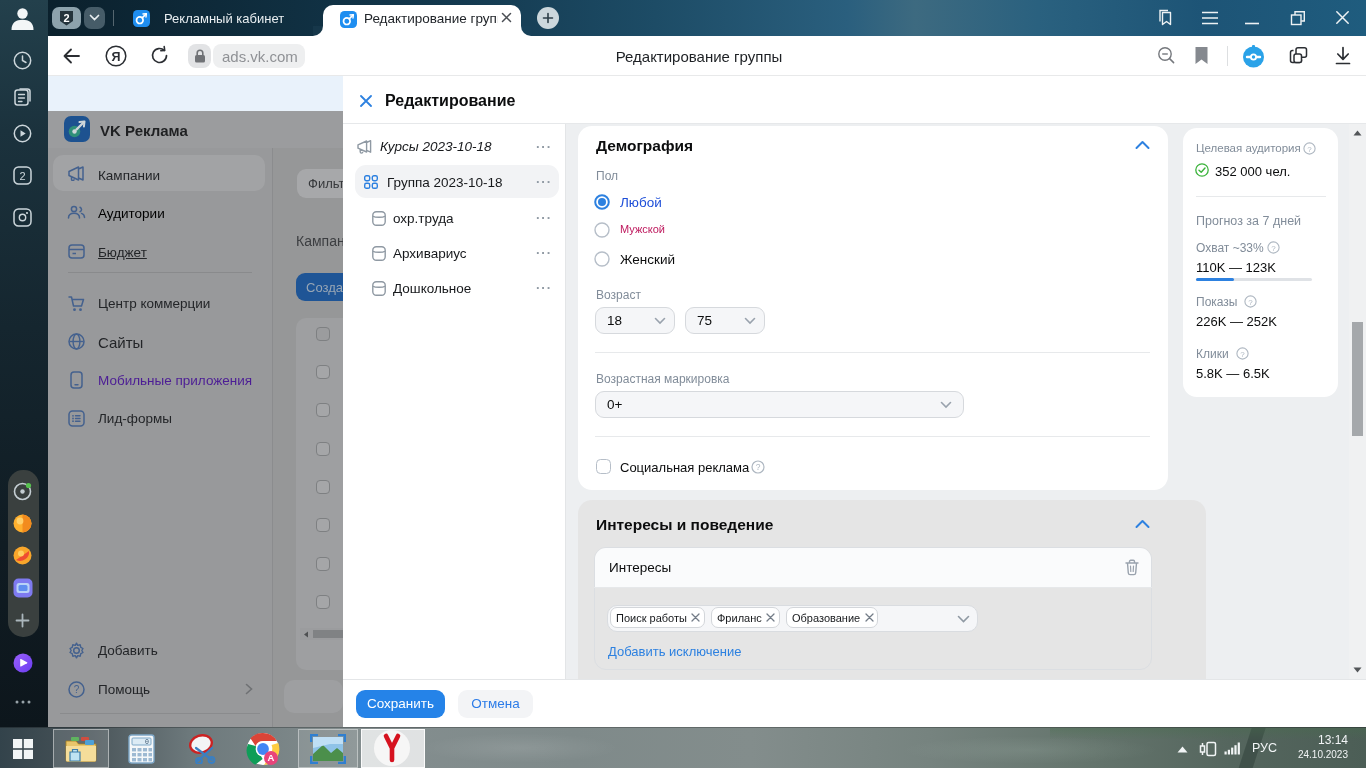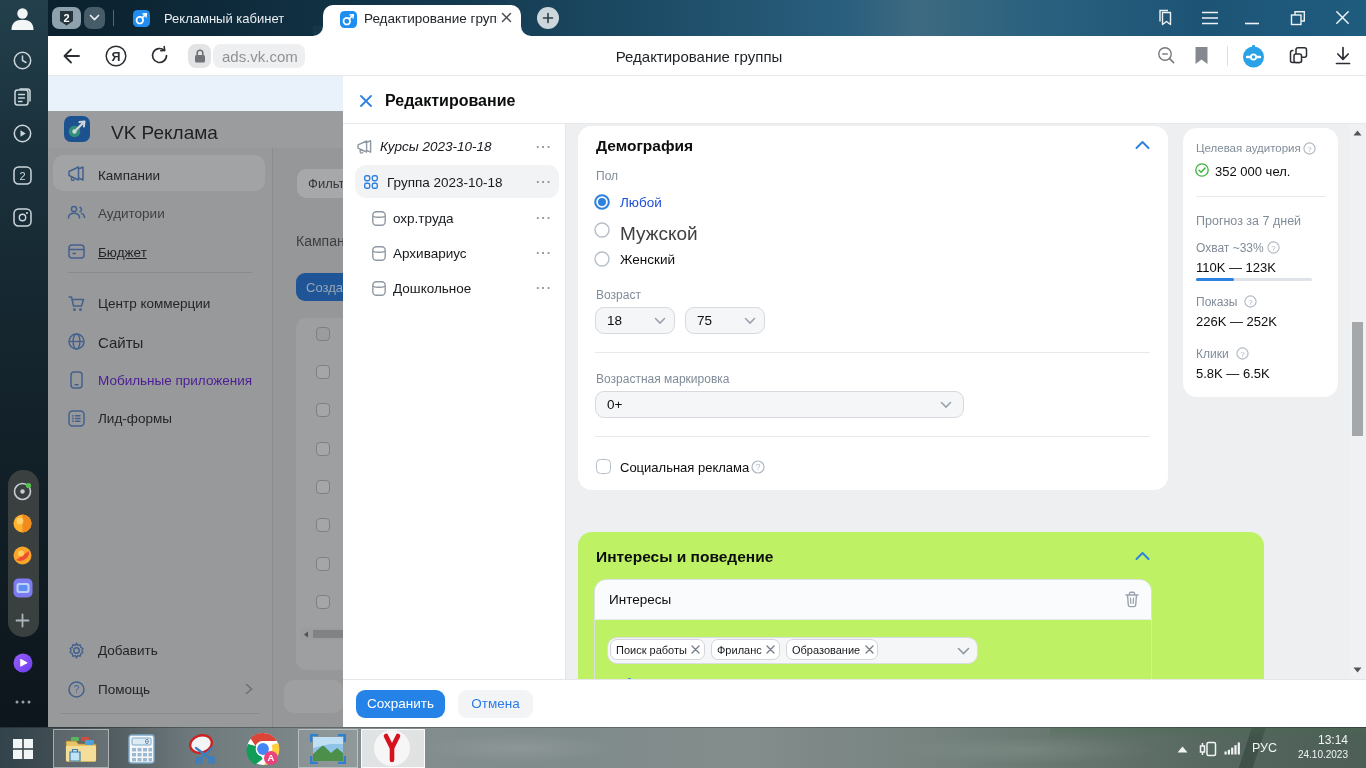--- a/index.html
+++ b/index.html
@@ -212,37 +212,37 @@
     <div class="abs" style="left:0;top:0;width:1318px;height:35px;background:#e9f2fb;"></div>
 
     <div class="abs" style="left:0;top:35px;width:1318px;height:37px;background:#9b9c9e;"></div>
     <svg class="abs" style="left:16px;top:40px;" width="26" height="26" viewBox="0 0 26 26">
       <rect x="0" y="0" width="26" height="26" rx="7" fill="#1d5290"></rect>
       <circle cx="10.5" cy="15.5" r="5.8" fill="#2f8f79"></circle>
       <circle cx="10.5" cy="15.5" r="2.2" fill="#cfd6da"></circle>
       <path d="M12.5 13.5 L20 6" stroke="#cfd6da" stroke-width="2.4" fill="none" stroke-linecap="round"></path>
       <path d="M20.5 5.5 l-5 0.55 M20.5 5.5 l-0.55 5" stroke="#cfd6da" stroke-width="2" fill="none" stroke-linecap="round"></path>
     </svg>
-    <div class="abs" style="left:63px;top:46px;font-size:19px;font-weight:normal;color:#1f2022;">VK Реклама</div>
+    <div class="abs" style="left:52px;top:46px;font-size:15px;font-weight:bold;color:#1f2022;">VK Реклама</div>
 
     <div class="abs" style="left:0;top:72px;width:224px;height:579px;background:#98999b;"></div>
     <div class="abs" style="left:224px;top:72px;width:1px;height:579px;background:#8b8c8e;"></div>
 
     <div class="abs" style="left:5px;top:79px;width:212px;height:36px;border-radius:10px;background:#a2a3a5;"></div>
 
     <svg class="abs" style="left:20px;top:90px;" width="17" height="15" viewBox="0 0 17 15">
       <path d="M1 5.5 l9.5-4.5 v13 L1 9.5 Z M10.5 3 l4.5-2 v13 l-4.5-2 M3.5 10 v3.2 a1.3 1.3 0 0 0 2.6 0" fill="none" stroke="#44618e" stroke-width="1.5" stroke-linejoin="round"></path>
     </svg>
     <div class="abs" style="left:50px;top:92px;font-size:13.5px;color:#232528;">Кампании</div>
     <svg class="abs" style="left:19px;top:129px;" width="19" height="14" viewBox="0 0 19 14">
       <circle cx="7" cy="4" r="2.6" fill="none" stroke="#44618e" stroke-width="1.5"></circle>
       <path d="M1.5 13 c0-3.2 2.4-4.8 5.5-4.8 s5.5 1.6 5.5 4.8" fill="none" stroke="#44618e" stroke-width="1.5" stroke-linecap="round"></path>
       <path d="M13 2.2 a2.5 2.5 0 0 1 0 4.6 M14.5 8.4 c2 .6 3 2 3 4.2" fill="none" stroke="#44618e" stroke-width="1.5" stroke-linecap="round"></path>
     </svg>
-    <div class="abs" style="left:50px;top:130px;font-size:13.5px;color:#404040;text-align:right;">Аудитории</div>
+    <div class="abs" style="left:50px;top:130px;font-size:13.5px;color:#000000;text-align:right;">Аудитории</div>
     <svg class="abs" style="left:20px;top:168px;" width="17" height="15" viewBox="0 0 17 15">
       <rect x="1" y="1" width="15" height="13" rx="3" fill="none" stroke="#44618e" stroke-width="1.5"></rect>
       <path d="M1 5.5 H16 M4.5 9.5 H8" stroke="#44618e" stroke-width="1.5"></path>
     </svg>
     <div class="abs" style="left:50px;top:169px;font-size:13.5px;color:#232528;text-decoration:underline;">Бюджет</div>
     <div class="abs" style="left:20px;top:196px;width:184px;height:1px;background:#898a8c;"></div>
     <svg class="abs" style="left:20px;top:220px;" width="17" height="16" viewBox="0 0 17 16">
       <path d="M1 1 h2.5 l2 9 h8 l2-6.5 H5" fill="none" stroke="#44618e" stroke-width="1.5" stroke-linejoin="round" stroke-linecap="round"></path>
       <circle cx="6.5" cy="13.7" r="1.4" fill="#44618e"></circle>
         <circle cx="12.5" cy="13.7" r="1.4" fill="#44618e"></circle>
@@ -357,21 +357,21 @@
         </svg>
       <div class="abs" style="left:18px;top:43px;font-size:12px;color:#818c99;">Пол</div>
       <svg class="abs" style="left:16px;top:68px;" width="16" height="16" viewBox="0 0 16 16">
         <circle cx="8" cy="8" r="6.8" fill="none" stroke="#2d81e0" stroke-width="2"></circle>
         <circle cx="8" cy="8" r="4" fill="#2d81e0"></circle>
       </svg>
       <div class="abs" style="left:42px;top:69px;font-size:13.5px;color:#1d4ed8;">Любой</div>
       <svg class="abs" style="left:16px;top:96px;" width="16" height="16" viewBox="0 0 16 16">
         <circle cx="8" cy="8" r="7" fill="none" stroke="#b6bec8" stroke-width="1.4"></circle>
       </svg>
-      <div class="abs" style="left:42px;top:97px;font-size:19px;color:#404040;">Мужской</div>
+      <div class="abs" style="left:42px;top:97px;font-size:11px;color:#be185d;">Мужской</div>
       <svg class="abs" style="left:16px;top:124.5px;" width="16" height="16" viewBox="0 0 16 16">
         <circle cx="8" cy="8" r="7" fill="none" stroke="#b6bec8" stroke-width="1.4"></circle>
       </svg>
       <div class="abs" style="left:42px;top:126px;font-size:13.5px;color:#0c0d0e;">Женский</div>
       <div class="abs" style="left:18px;top:162px;font-size:12px;color:#818c99;">Возраст</div>
       <div class="abs" style="left:17px;top:181px;width:80px;height:27px;border-radius:9px;background:#f5f6f8;border:1px solid #d6d9dd;"></div>
       <div class="abs" style="left:29px;top:187px;font-size:13.5px;color:#0c0d0e;">18</div>
       <svg class="abs" style="left:76px;top:191px;" width="12" height="8" viewBox="0 0 12 8">
           <path d="M1.5 1.5 L6 6 L10.5 1.5" fill="none" stroke="#99a2ad" stroke-width="1.6" stroke-linecap="round"></path>
         </svg>
@@ -389,21 +389,21 @@
         </svg>
       <div class="abs" style="left:17px;top:310px;width:555px;height:1px;background:#e7e9eb;"></div>
       <div class="abs" style="left:18px;top:333px;width:15px;height:15px;border:1.5px solid #b6bec8;border-radius:4.5px;background:#ffffff;"></div>
       <div class="abs" style="left:42px;top:334px;font-size:13px;color:#0c0d0e;">Социальная реклама</div>
       <svg class="abs" style="left:173px;top:334px;" width="14" height="14" viewBox="0 0 14 14">
         <circle cx="7" cy="7" r="6" fill="none" stroke="#aeb7c1" stroke-width="1.2"></circle>
         <text x="7" y="10.2" font-size="8.5" fill="#aeb7c1" text-anchor="middle" font-family="Liberation Sans, sans-serif">?</text>
       </svg>
     </div>
 
-    <div class="abs" style="left:235px;top:424px;width:686px;height:179px;background:#bef264;border-radius:14px 14px 0 0;margin-top:32px;">
+    <div class="abs" style="left:235px;top:424px;width:628px;height:179px;background:#e5e5e5;border-radius:14px 14px 0 0;">
       <div class="abs" style="left:18px;top:16px;font-size:15.5px;font-weight:bold;color:#0c0d0e;">Интересы и поведение</div>
       <svg class="abs" style="left:557px;top:19px;" width="15" height="10" viewBox="0 0 15 10">
           <path d="M1.5 8 L7.5 2 L13.5 8" fill="none" stroke="#2d81e0" stroke-width="2" stroke-linecap="round" stroke-linejoin="round"></path>
         </svg>
       <div class="abs" style="left:16px;top:47px;width:558px;height:123px;border:1px solid #dbdee2;border-radius:12px;"></div>
       <div class="abs" style="left:17px;top:48px;width:556px;height:39px;background:#fafbfc;border-radius:11px 11px 0 0;"></div>
       <div class="abs" style="left:16px;top:87px;width:558px;height:1px;background:#e6e8ea;"></div>
       <div class="abs" style="left:31px;top:60px;font-size:13.5px;color:#0c0d0e;">Интересы</div>
       <svg class="abs" style="left:546px;top:59px;" width="16" height="17" viewBox="0 0 16 17">
         <path d="M2 4 H14 M5.5 4 V2.5 A1.2 1.2 0 0 1 6.7 1.3 H9.3 A1.2 1.2 0 0 1 10.5 2.5 V4 M3.5 4 L4.3 14 A1.8 1.8 0 0 0 6.1 15.6 H9.9 A1.8 1.8 0 0 0 11.7 14 L12.5 4" fill="none" stroke="#99a2ad" stroke-width="1.4" stroke-linecap="round"></path>

